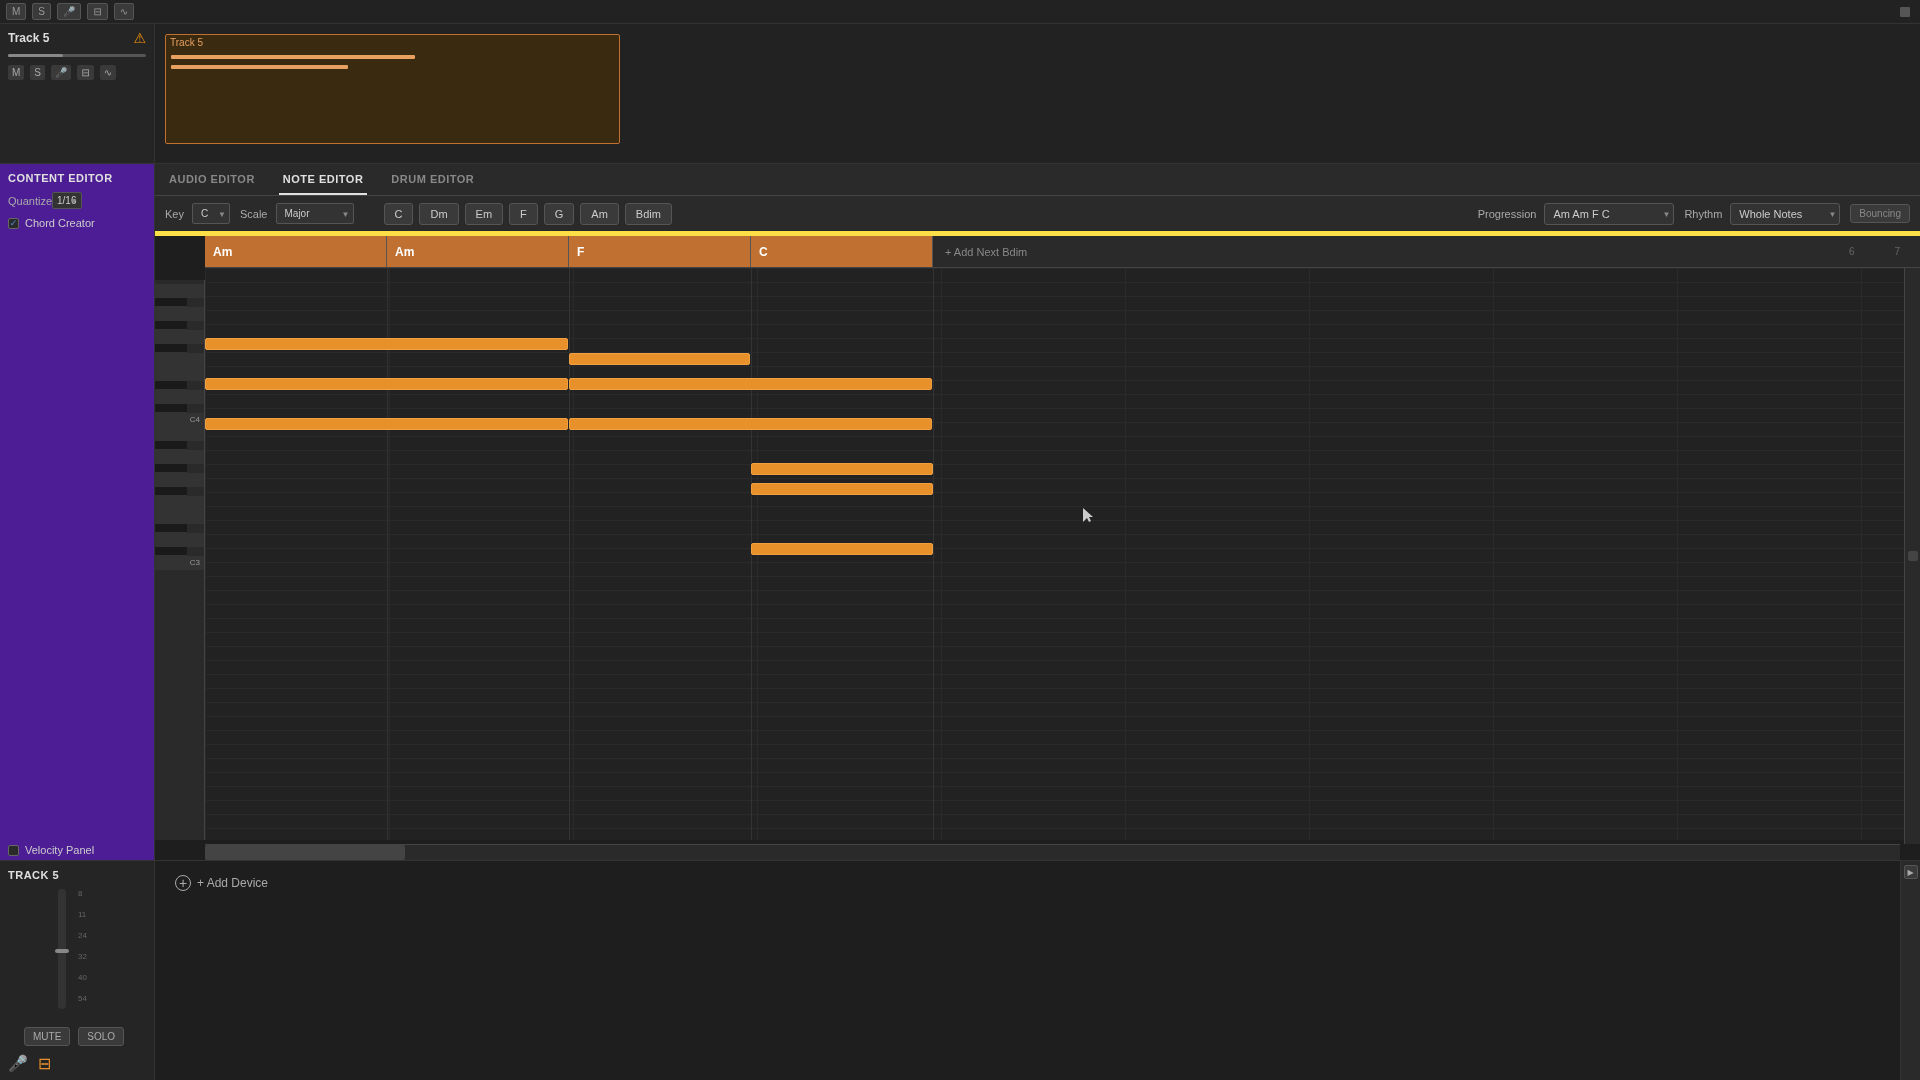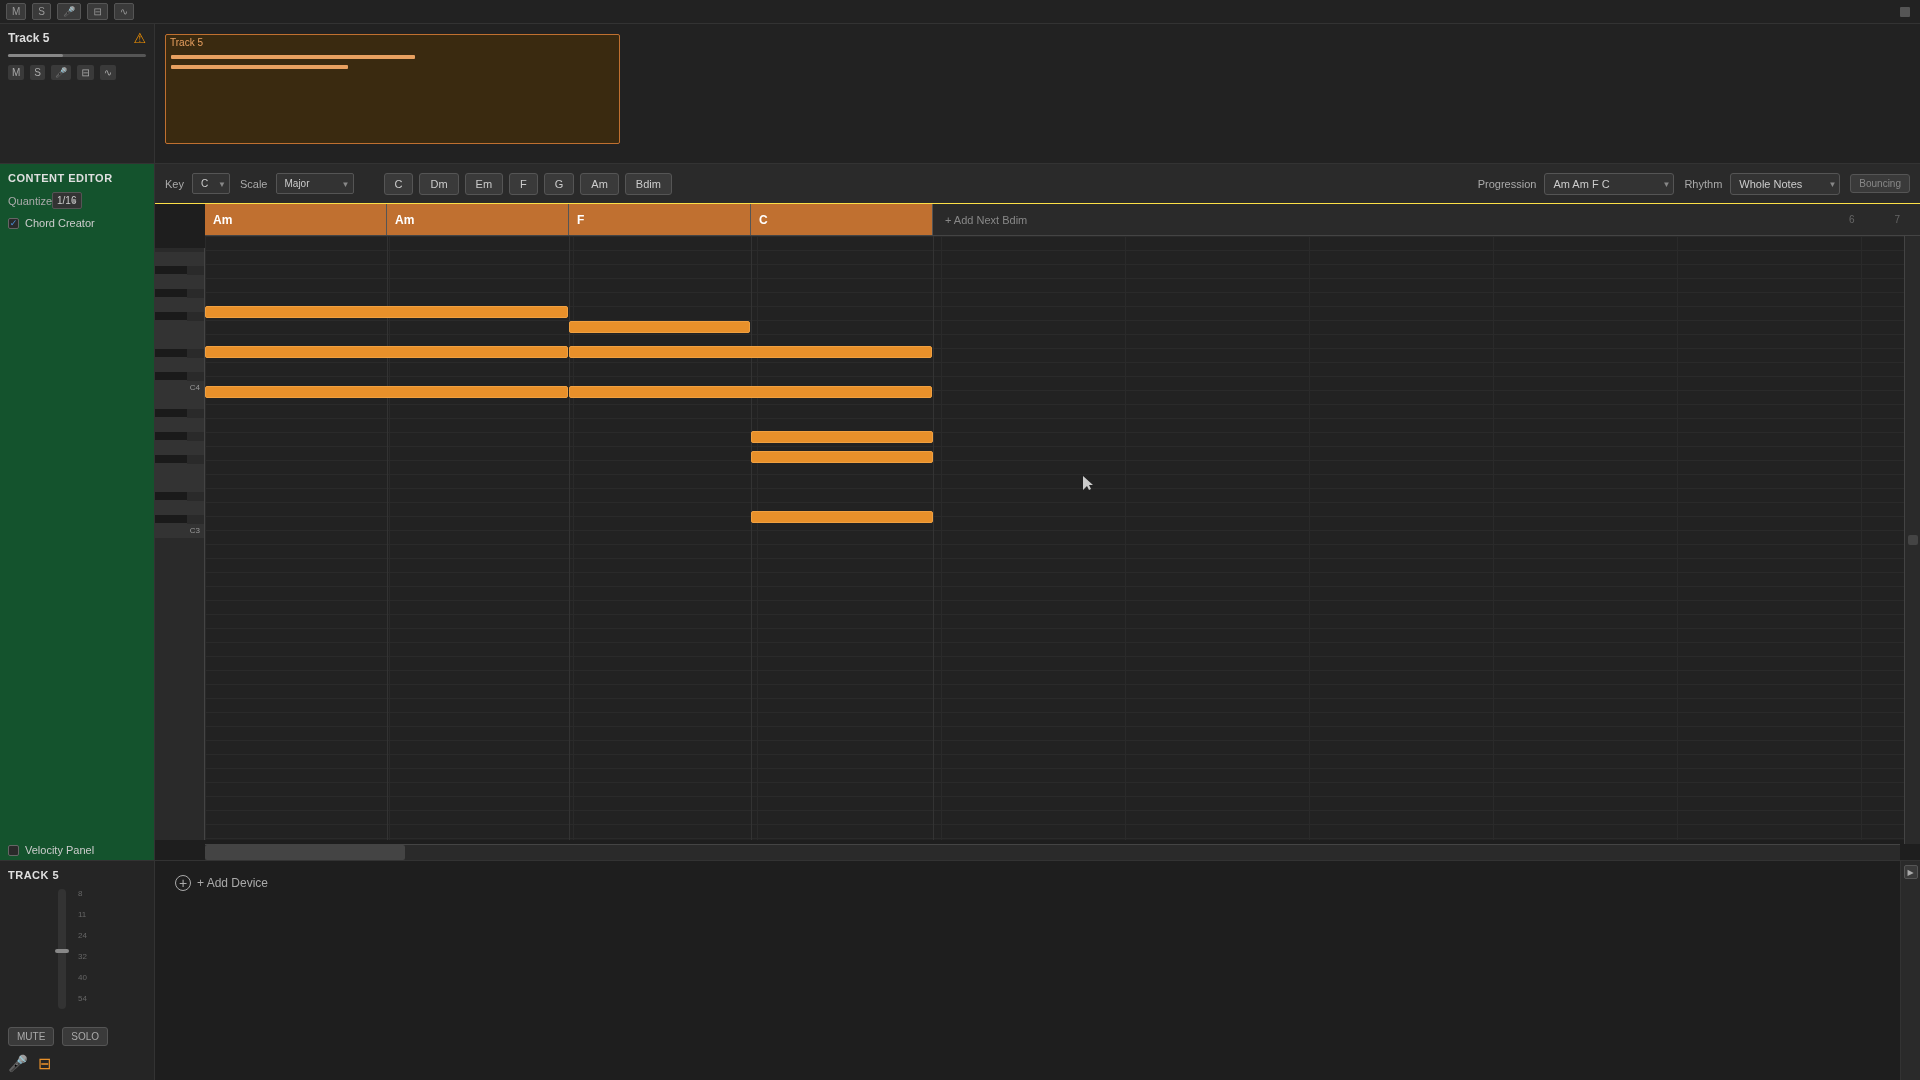--- a/index.html
+++ b/index.html
@@ -130,21 +130,21 @@
     .middle-section {
       flex: 1;
       display: flex;
       min-height: 0;
     }
 
     
     .left-sidebar {
       width: 155px;
       min-width: 155px;
-      background: #14532d;
+      background: #4c1d95;
       border-right: 1px solid #333;
       display: flex;
       flex-direction: column;
     }
 
     .content-editor-header {
       padding: 8px 8px 4px;
       color: #e0e0e0;
       font-size: 11px;
       font-weight: bold;
@@ -238,21 +238,21 @@
     .editor-tab.active {
       color: #e0e0e0;
       border-bottom-color: #e0e0e0;
     }
 
     
     .note-editor-toolbar {
       display: flex;
       align-items: center;
       background: #2a2a2a;
-      border-bottom: 1px solid #fde047;
+      border-bottom: 5px solid #fde047;
       height: 40px;
       padding: 0 10px;
       gap: 10px;
     }
 
     .key-scale-group {
       display: flex;
       align-items: center;
       gap: 8px;
     }
@@ -516,20 +516,21 @@
       background: #888;
       border-radius: 2px;
       left: -3px;
       top: 50%;
     }
 
     .mute-solo-row {
       display: flex;
       gap: 8px;
       margin-top: 8px;
+      margin-left: 16px;
     }
 
     .mute-btn {
       background: #3a3a3a;
       border: 1px solid #555;
       color: #aaa;
       font-size: 10px;
       padding: 3px 8px;
       border-radius: 3px;
       cursor: pointer;
@@ -732,20 +733,25 @@
     <div class="sidebar-spacer"></div>
 
     <div class="velocity-panel-row">
       <div class="checkbox"></div>
       <span>Velocity Panel</span>
     </div>
   </div>
 
   <div class="main-editor">
 
+    <div class="editor-tabs">
+      <div class="editor-tab">AUDIO EDITOR</div>
+      <div class="editor-tab active">NOTE EDITOR</div>
+      <div class="editor-tab">DRUM EDITOR</div>
+    </div>
 
     <div class="note-editor-toolbar">
       <div class="key-scale-group">
         <span class="label-text">Key</span>
         <div class="select-wrapper">
           <select class="select-box" style="padding:4px 20px 4px 8px;">
             <option>C</option>
             <option>D</option>
             <option>E</option>
             <option>F</option>

